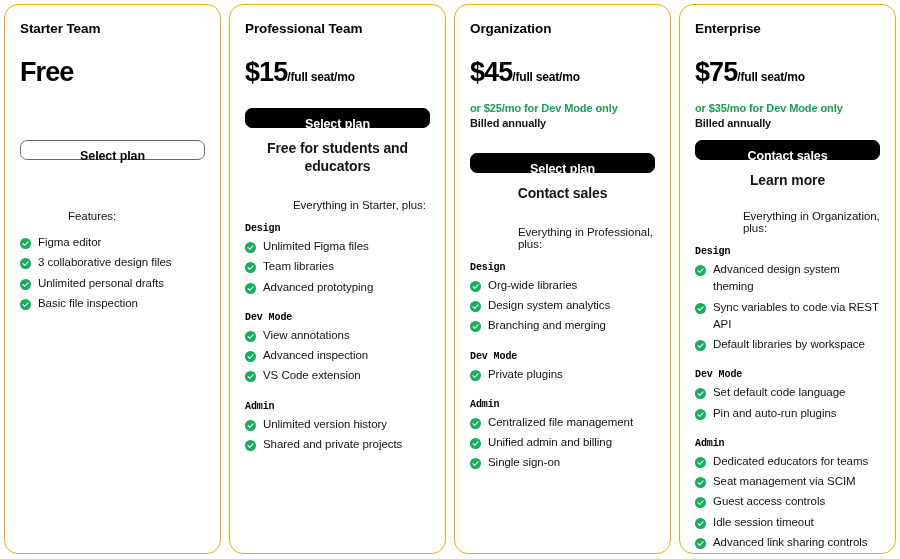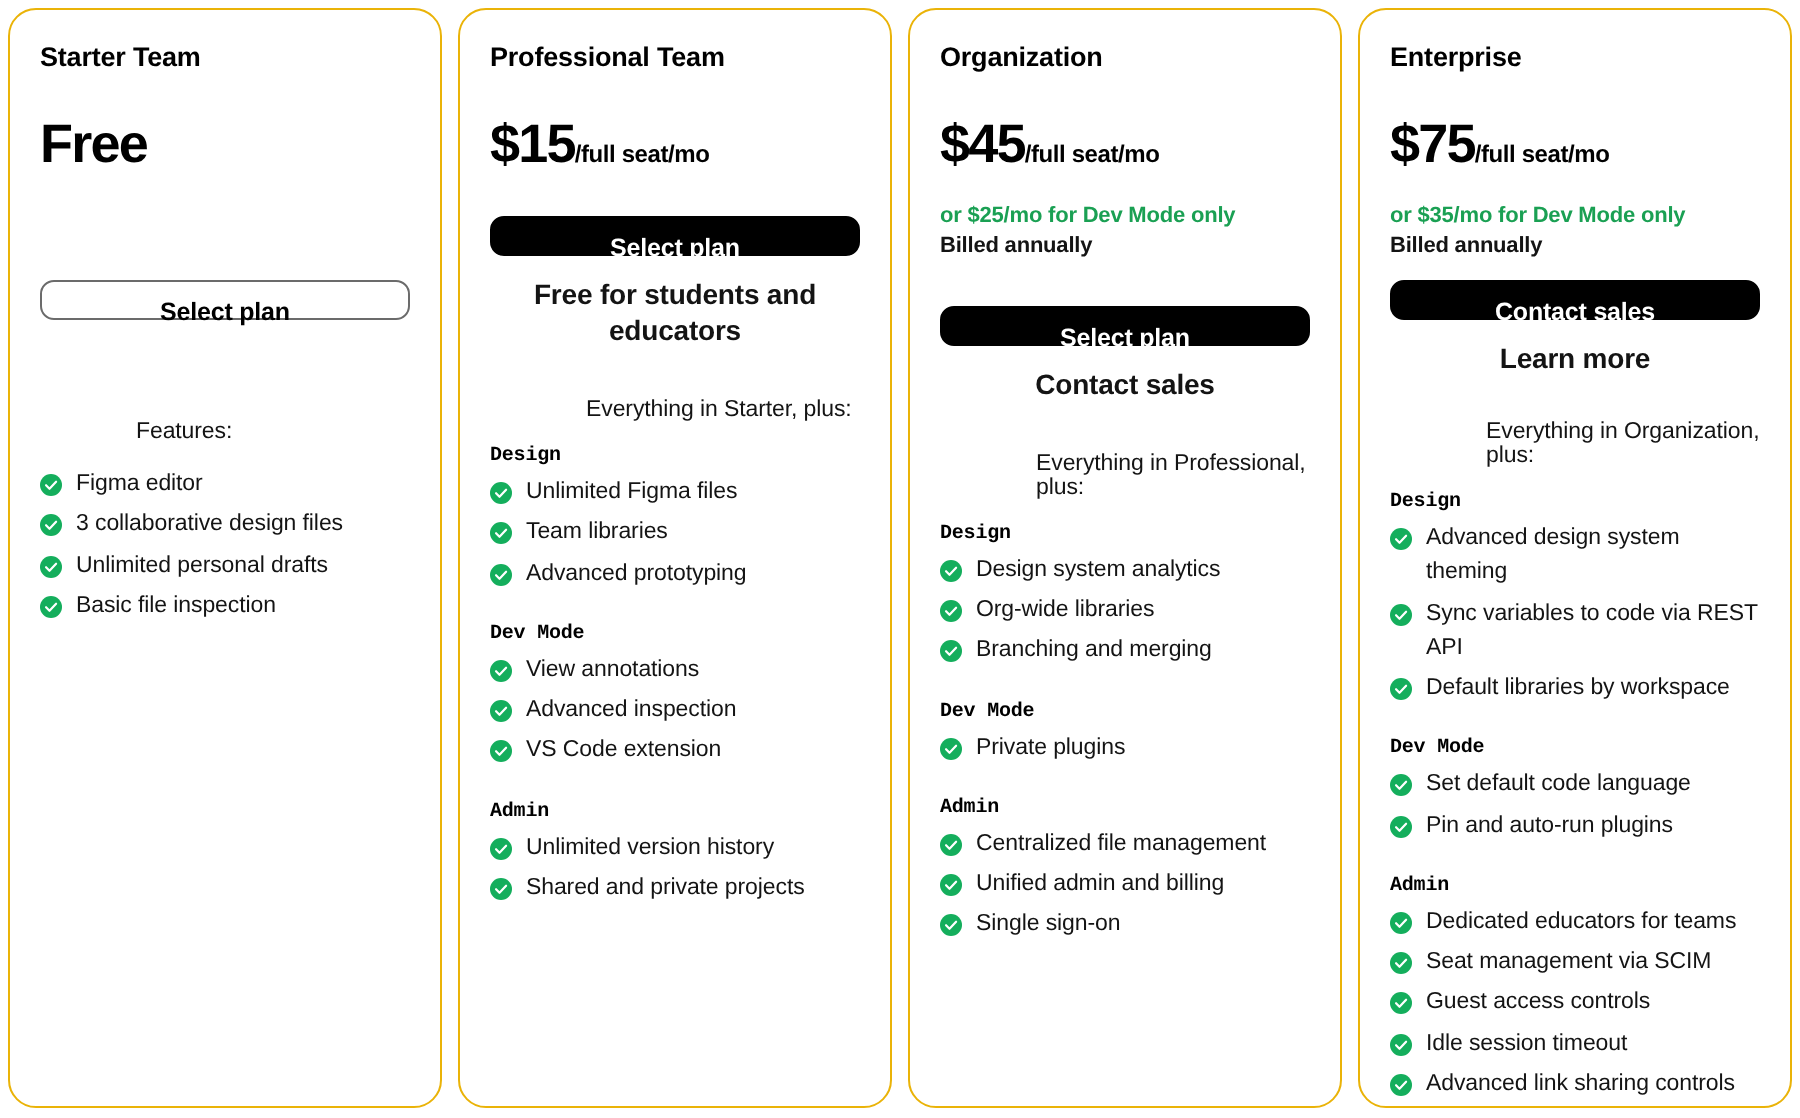--- a/index.html
+++ b/index.html
@@ -325,28 +325,28 @@
       <div class="cta-link-row"><span class="cta-link">Contact sales</span></div>
       <div class="features-intro">Everything in Professional, plus:</div>
       <div class="feature-group first">
         <div class="group-title">Design</div>
         <ul class="feature-list">
           <li class="feature-item">
             <span class="check-icon"><svg viewBox="0 0 16 16" width="11" height="11" aria-hidden="true">
                 <circle cx="8" cy="8" r="8" fill="#14ae5c"></circle>
                 <path d="M4.4 8.2 L6.9 10.7 L11.7 5.6" fill="none" stroke="#ffffff" stroke-width="1.6" stroke-linecap="round" stroke-linejoin="round"></path>
               </svg></span>
+            <span class="feature-text">Org-wide libraries</span>
+          </li>
+          <li class="feature-item">
+            <span class="check-icon"><svg viewBox="0 0 16 16" width="11" height="11" aria-hidden="true">
+                <circle cx="8" cy="8" r="8" fill="#14ae5c"></circle>
+                <path d="M4.4 8.2 L6.9 10.7 L11.7 5.6" fill="none" stroke="#ffffff" stroke-width="1.6" stroke-linecap="round" stroke-linejoin="round"></path>
+              </svg></span>
             <span class="feature-text">Design system analytics</span>
-          </li>
-          <li class="feature-item">
-            <span class="check-icon"><svg viewBox="0 0 16 16" width="11" height="11" aria-hidden="true">
-                <circle cx="8" cy="8" r="8" fill="#14ae5c"></circle>
-                <path d="M4.4 8.2 L6.9 10.7 L11.7 5.6" fill="none" stroke="#ffffff" stroke-width="1.6" stroke-linecap="round" stroke-linejoin="round"></path>
-              </svg></span>
-            <span class="feature-text">Org-wide libraries</span>
           </li>
           <li class="feature-item">
             <span class="check-icon"><svg viewBox="0 0 16 16" width="11" height="11" aria-hidden="true">
                 <circle cx="8" cy="8" r="8" fill="#14ae5c"></circle>
                 <path d="M4.4 8.2 L6.9 10.7 L11.7 5.6" fill="none" stroke="#ffffff" stroke-width="1.6" stroke-linecap="round" stroke-linejoin="round"></path>
               </svg></span>
             <span class="feature-text">Branching and merging</span>
           </li>
         </ul>
       </div>

